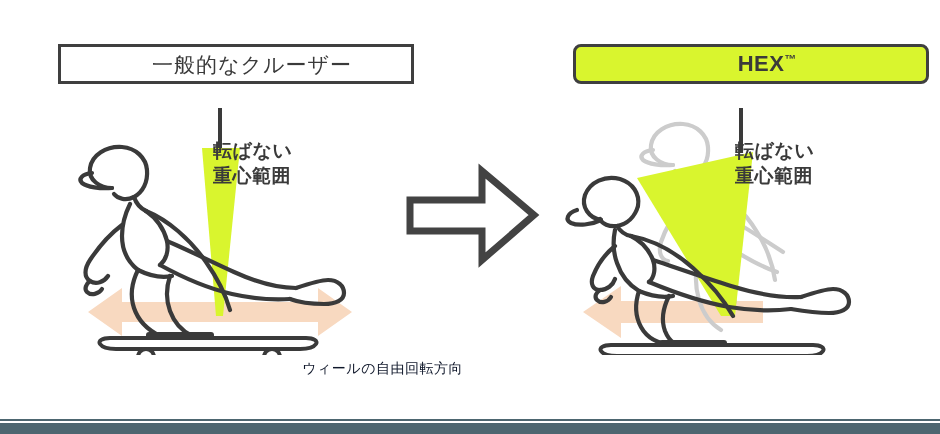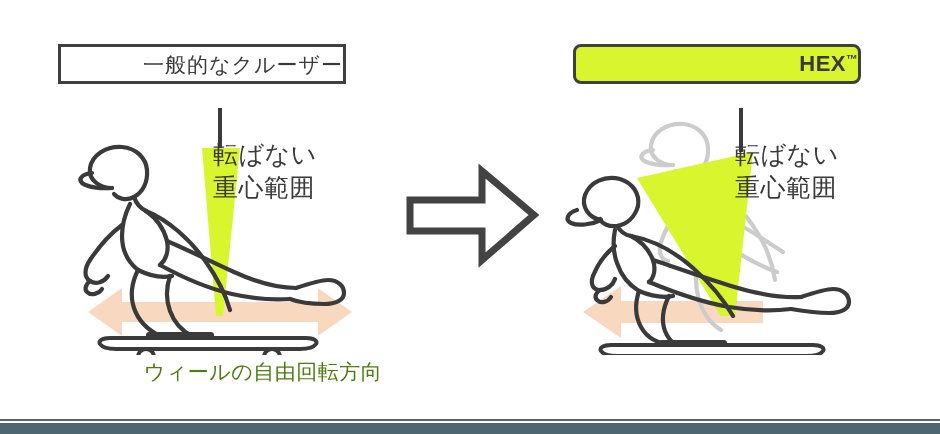--- a/index.html
+++ b/index.html
@@ -26,27 +26,27 @@
     height: 400px;
   }
   #panel-left  { left: 30px;  }
   #panel-right { left: 545px; }
 
   
   .title-box {
     position: absolute;
     top: 44px;
     left: 28px;
-    width: 288px;
+    width: 356px;
     height: 40px;
     box-sizing: border-box;
     border: 3px solid #3f3f3f;
     display: flex;
     align-items: center;
-    justify-content: flex-end;
+    justify-content: center;
     background: #ffffff;
     padding-left: 32px;
   }
   .title-box.accent {
     background: #d9f52e;
     border-radius: 8px;
   }
   .title-text {
     font-size: 21px;
     color: #3a3a3a;
@@ -76,38 +76,38 @@
   }
   .figure-area svg {
     display: block;
     width: 400px;
     height: 255px;
   }
 
   
   .cog-label {
     position: absolute;
-    font-size: 25px;
+    font-size: 19px;
     line-height: 1.32;
     color: #3a3a3a;
-    font-weight: 400;
+    font-weight: 700;
     white-space: nowrap;
     letter-spacing: 0.5px;
   }
   #cog-left  { top: 138px; left: 213px; }
   #cog-right { top: 138px; left: 735px; }
 
   
   .caption {
     position: absolute;
     top: 361px;
     width: 400px;
-    text-align: center;
-    font-size: 21px;
-    color: #4d7c0f;
+    text-align: right;
+    font-size: 14px;
+    color: #0f172a;
     font-weight: 500;
     letter-spacing: 0.5px;
     line-height: 1;
   }
   #caption-left  { left: 33px;  }
 
   
   #transition-arrow {
     position: absolute;
     left: 402px;

